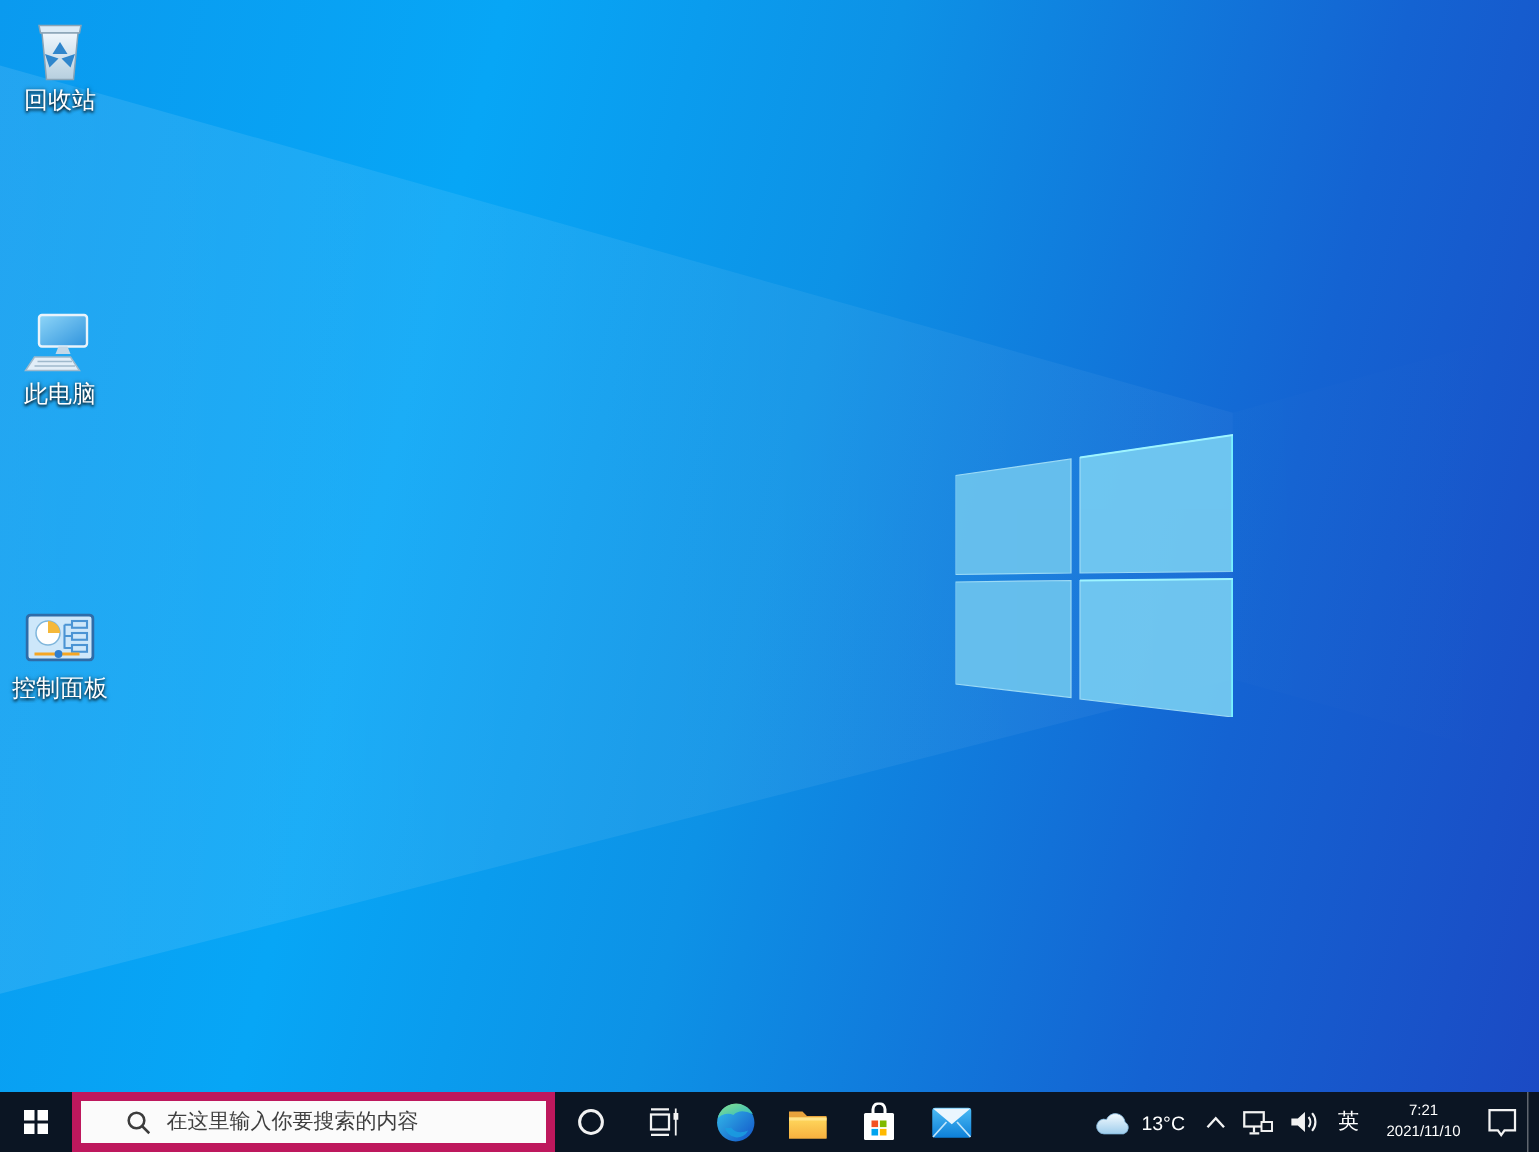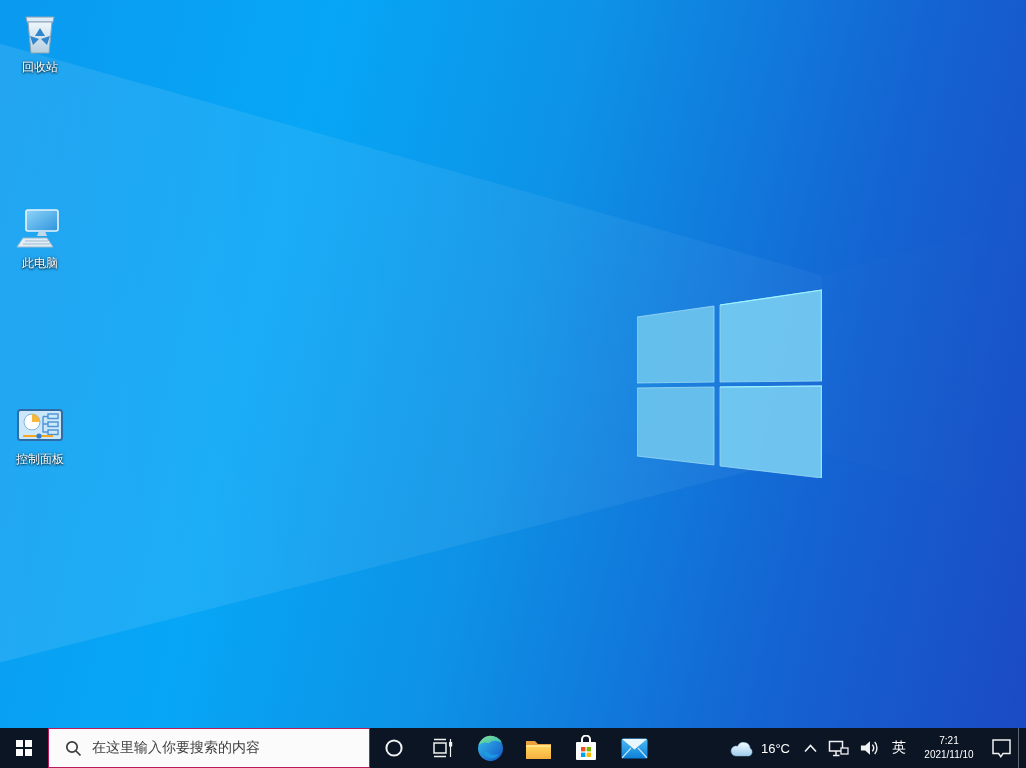--- a/index.html
+++ b/index.html
@@ -30,21 +30,21 @@
   .winlogo { position: absolute; left: 637px; top: 289px; }
 
   
   .dicon {
     position: absolute; left: 2px; width: 76px;
     display: flex; flex-direction: column; align-items: center;
     cursor: default;
   }
   .dicon .art { height: 50px; display: flex; align-items: center; justify-content: center; position: relative; }
   .dicon .lbl {
-    margin-top: 2px; font-size: 12px; line-height: 15px; color: #ffffff; 
+    margin-top: 2px; font-size: 16px; line-height: 15px; color: #ffffff; 
     text-shadow: 0 1px 2px rgba(0,0,0,0.85), 0 0 3px rgba(0,0,0,0.55);
     max-width: 74px;
   }
   .shortcut-badge {
     position: absolute; left: 1px; bottom: 1px; width: 13px; height: 13px;
     background: #ffffff; border-radius: 2px; box-shadow: 0 0 1px rgba(0,0,0,.5);
     display: flex; align-items: center; justify-content: center;
   }
 
   
@@ -52,22 +52,22 @@
     position: absolute; left: 0; right: 0; bottom: 0; height: 40px;
     background: #0b1523;
     display: flex; align-items: stretch;
     color: #f2f2f2;
   }
   .tb-btn {
     width: 48px; display: flex; align-items: center; justify-content: center;
     flex: 0 0 auto;
   }
   .search-box {
-    flex: 0 0 322px; background: #fbfbfb; border: 1px solid #be185d;
-    display: flex; align-items: center; gap: 10px; padding-left: 16px;
+    flex: 0 0 322px; background: #fbfbfb; border: 6px solid #be185d;
+    display: flex; align-items: center; gap: 10px; padding-left: 30px;
   }
   .search-box .ph { font-size: 14px; color: #3f3f3f; white-space: nowrap; }
   .spacer { flex: 1 1 auto; }
 
   .tray { display: flex; align-items: stretch; flex: 0 0 auto; }
   .tray-item { display: flex; align-items: center; justify-content: center; padding: 0 5px; }
   .weather { gap: 6px; padding: 0 8px; }
   .temp { font-size: 13px; color: #ffffff; }
   .ime { font-size: 14px; color: #ffffff; padding: 0 7px; }
   .clock {
@@ -256,21 +256,21 @@
   </div>
 
   <div class="spacer"></div>
 
   <div class="tray">
 
     <div class="tray-item weather">
       <svg width="26" height="17" viewBox="0 0 28 18">
         <path d="M7.5 17 a5.3 5.3 0 1 1 1.8-10.3 A7 7 0 0 1 22.7 8.6 a4.6 4.6 0 0 1-1.2 8.4 z" fill="url(#cloudGrad)" stroke="#86b9dd" stroke-width="0.6"></path>
       </svg>
-      <span class="temp">16°C</span>
+      <span class="temp">13°C</span>
     </div>
 
     <div class="tray-item">
       <svg width="15" height="11" viewBox="0 0 15 11">
         <polyline points="2,8.5 7.5,2.5 13,8.5" fill="none" stroke="#f2f2f2" stroke-width="1.6"></polyline>
       </svg>
     </div>
 
     <div class="tray-item">
       <svg width="21" height="17" viewBox="0 0 21 17">

